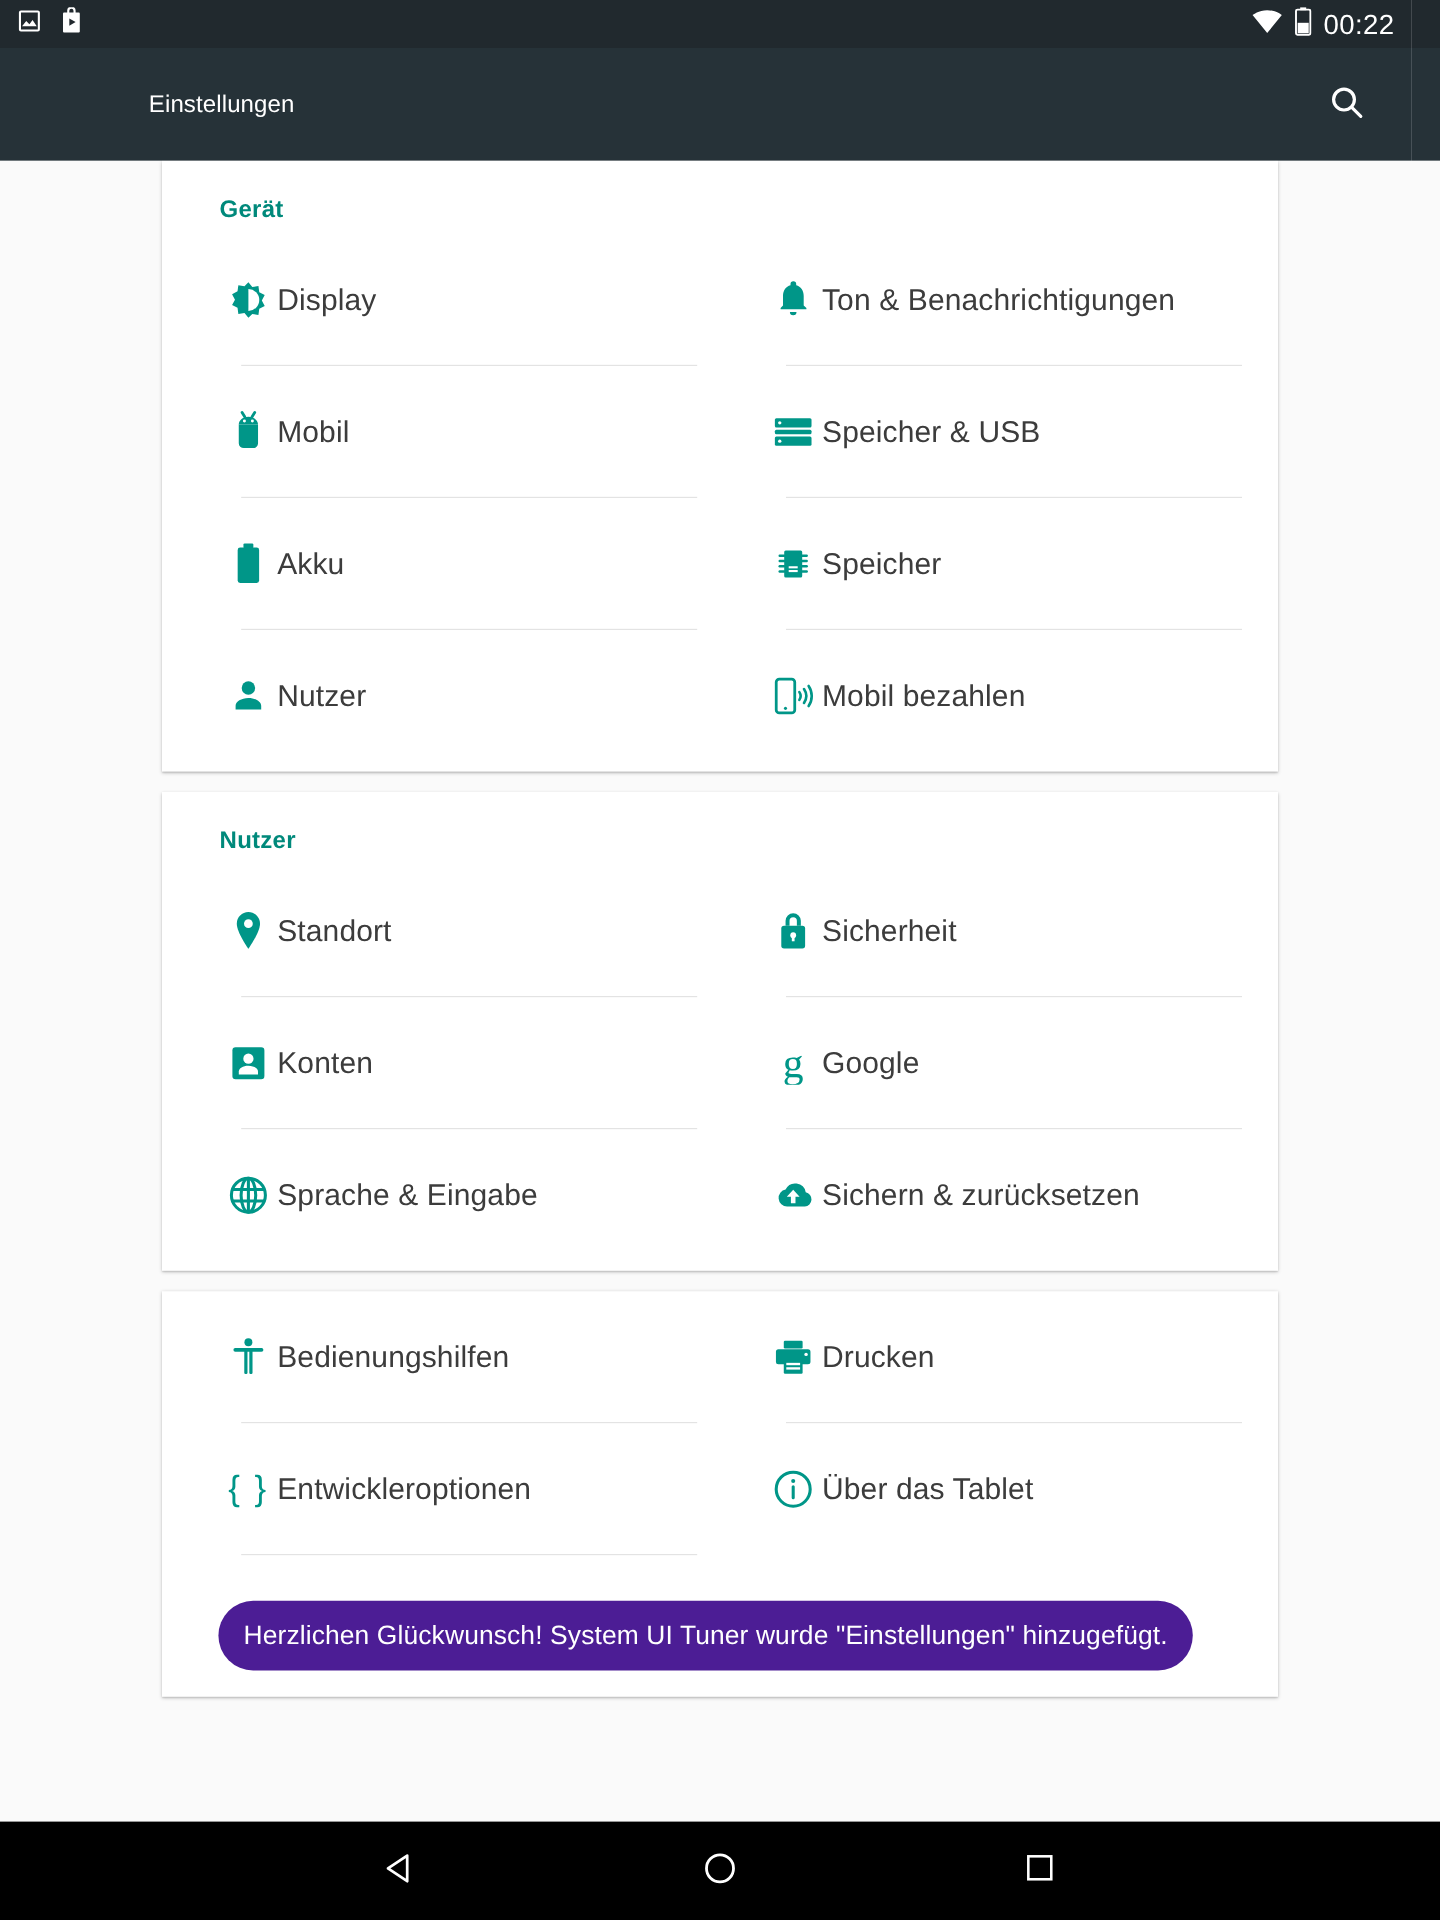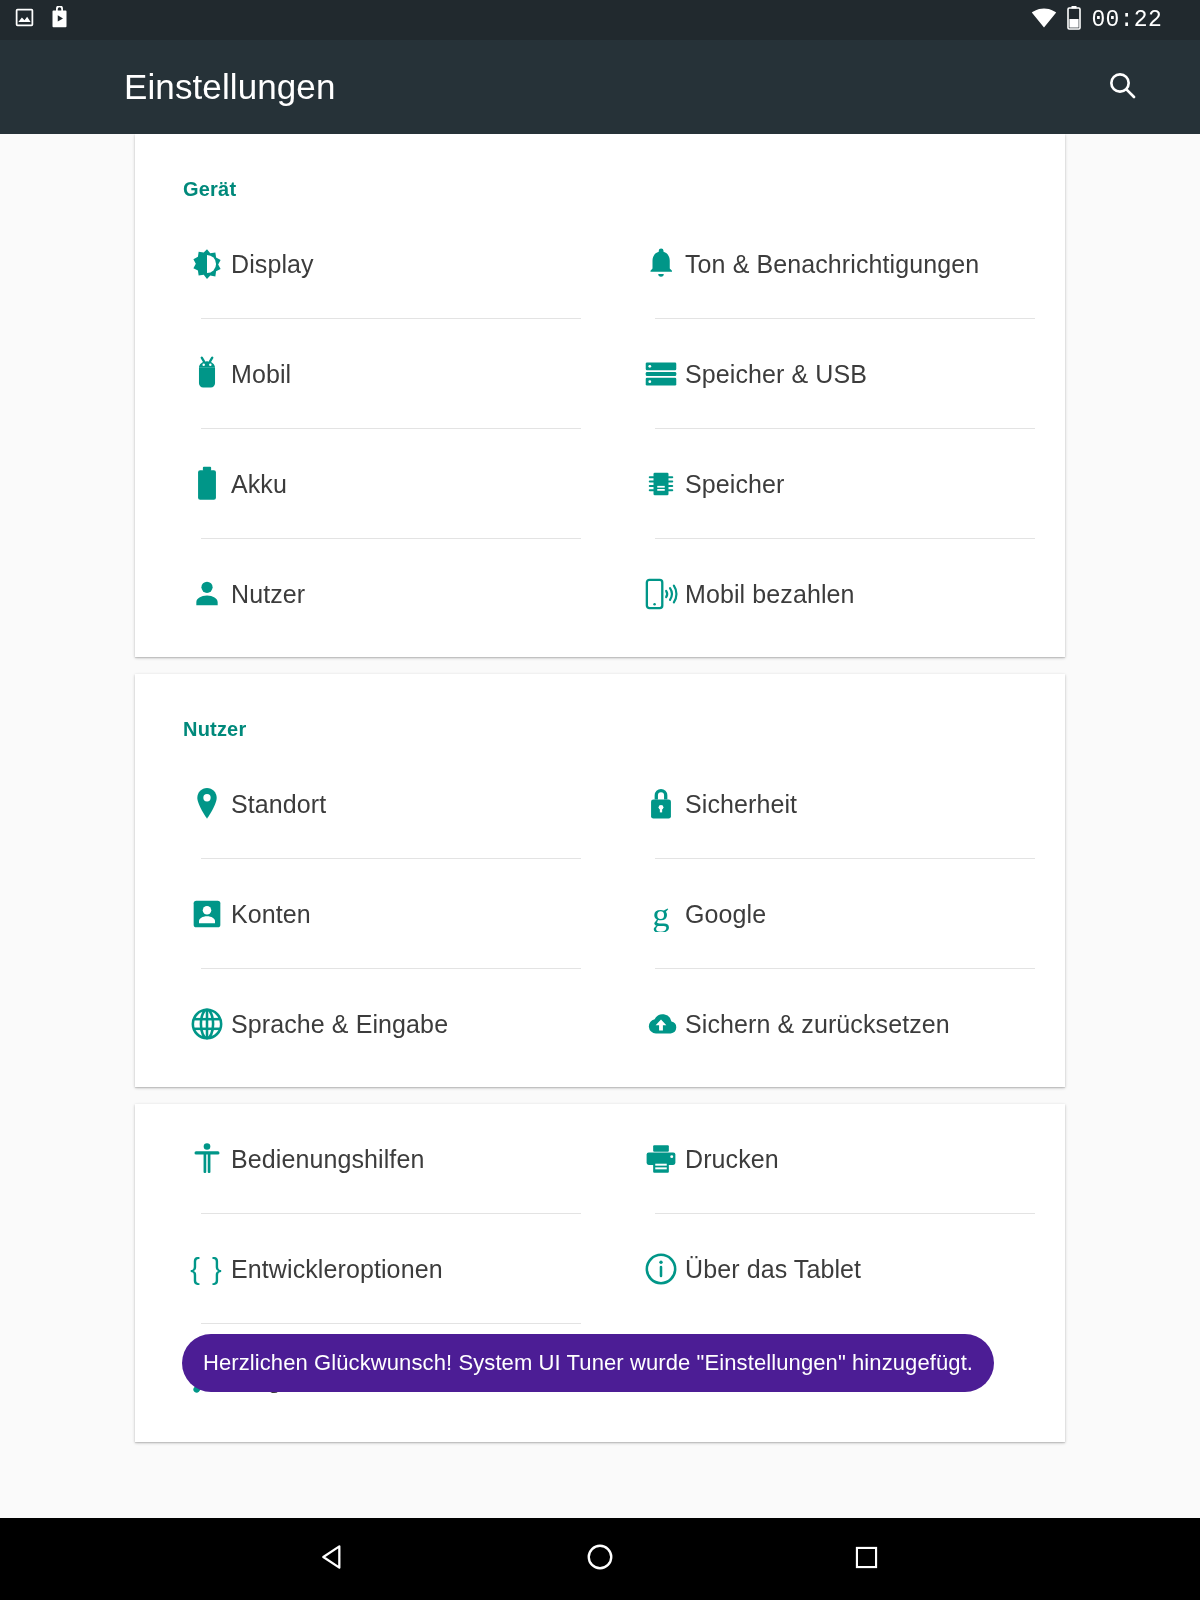--- a/index.html
+++ b/index.html
@@ -17,21 +17,20 @@
   .status-bar {
     position: absolute;
     top: 0; left: 0;
     width: 1176px;
     height: 40px;
     background: #21292e;
     display: flex;
     align-items: center;
     padding: 0 14px;
     color: #ffffff;
-    font-family: Liberation Mono, monospace;
   }
   .status-left { display: flex; align-items: center; gap: 14px; }
   .status-right {
     margin-left: auto;
     display: flex;
     align-items: center;
     gap: 10px;
   }
   .status-clock {
     font-size: 23px;
@@ -53,21 +52,21 @@
     width: 1176px;
     height: 94px;
     background: #263238;
     display: flex;
     align-items: center;
     padding: 0 26px 0 0;
   }
   .toolbar-title {
     margin-left: 124px;
     color: #ffffff;
-    font-size: 35px;
+    font-size: 20px;
     font-weight: 400;
     letter-spacing: 0.1px;
   }
   .toolbar-actions { margin-left: auto; display: flex; align-items: center; }
   .icon-btn {
     width: 56px; height: 56px;
     display: flex; align-items: center; justify-content: center;
     cursor: pointer;
   }
   .toolbar-blank {
@@ -95,21 +94,21 @@
     box-shadow: 0 1px 3px rgba(0,0,0,0.22), 0 1px 1px rgba(0,0,0,0.10);
     padding: 0 0 8px 0;
   }
   .card + .card { margin-top: 17px; }
   #card-device { margin-top: 0px; }
 
   .card-header {
     color: #00897b;
     font-size: 20px;
     font-weight: bold;
-    padding: 44px 0 0 48px;
+    padding: 30px 0 0 48px;
     letter-spacing: 0.2px;
   }
 
   .grid {
     display: grid;
     grid-template-columns: 1fr 1fr;
     column-gap: 38px;
     padding: 0 30px 0 30px;
     margin-top: 8px;
   }

